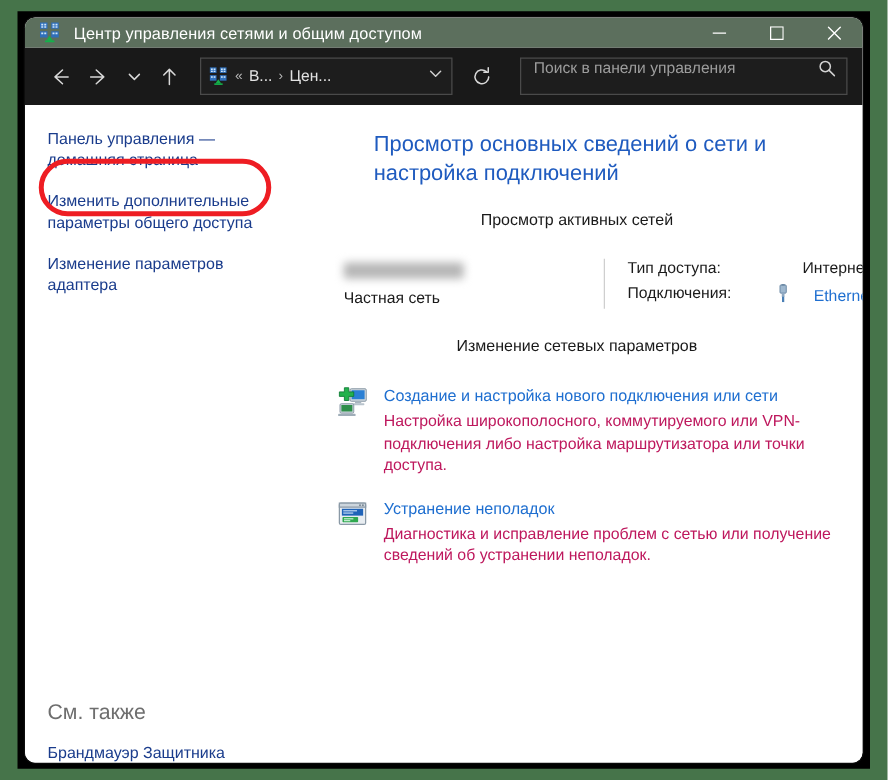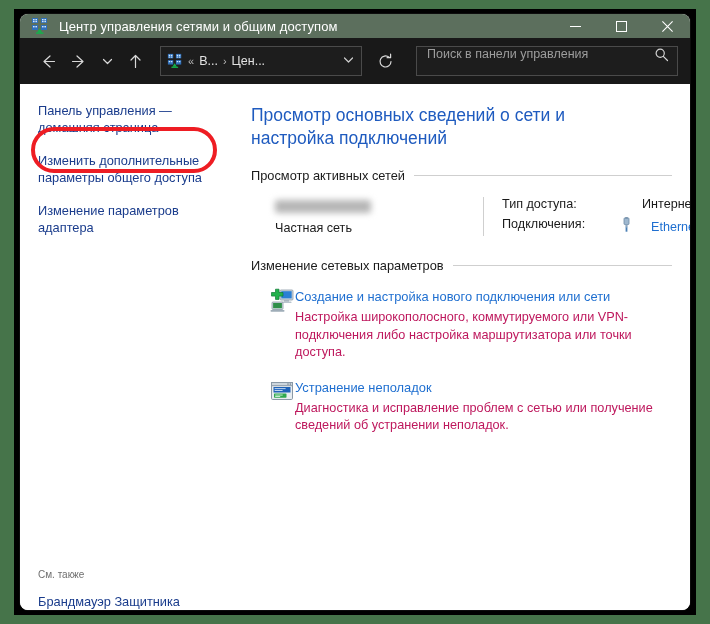--- a/index.html
+++ b/index.html
@@ -132,21 +132,21 @@
     max-width: 172px;
   }
 
   #see-also {
     position: absolute;
     left: 18px; bottom: 28px;
     width: 185px;
   }
   #see-also-title {
     color: #6e6e6e;
-    font-size: 10px;
+    font-size: 17px;
     margin-bottom: 13px;
   }
 
   
   #annotation {
     position: absolute;
     left: 11px; top: 43px;
     width: 186px; height: 46px;
     border: 4px solid #ee1d23;
     border-radius: 23px;
@@ -158,25 +158,27 @@
     padding: 20px 18px 0 16px;
     min-width: 0;
   }
   #page-title {
     color: #1f5bbf;
     font-size: 17.5px;
     line-height: 23px;
     font-weight: 400;
     margin-bottom: 18px;
     max-width: 400px;
+    margin-left: 48px;
   }
 
   .sec-head {
     display: flex; align-items: center; gap: 9px;
     margin-bottom: 14px;
+    flex-direction: column;
   }
   .sec-head .label {
     color: #1a1a1a;
     font-size: 12.8px;
     white-space: nowrap;
   }
   .sec-head .rule {
     flex: 1 1 auto; height: 1px; background: #cfcfcf;
   }
 
@@ -209,21 +211,21 @@
   }
   .kv-key { color: #1a1a1a; font-size: 12.6px; }
   .kv-val { color: #1a1a1a; font-size: 12.6px; }
   .kv-val.right { text-align: left; padding-left: 22px; }
   .conn-val { display: flex; align-items: center; gap: 18px; text-align: center; }
   .conn-val a { color: #1f6fd0; font-size: 12.6px; }
 
   
   .task {
     display: flex;
-    gap: 0;
+    gap: 12px;
     padding-left: 18px;
     margin-bottom: 16px;
   }
   .task-icon { width: 26px; height: 26px; flex: 0 0 26px; margin-top: 1px; }
   .task-body { flex: 1 1 auto; min-width: 0; }
   .task-link {
     color: #1f6fd0;
     font-size: 12.9px;
     display: inline-block;
     margin-bottom: 5px;

